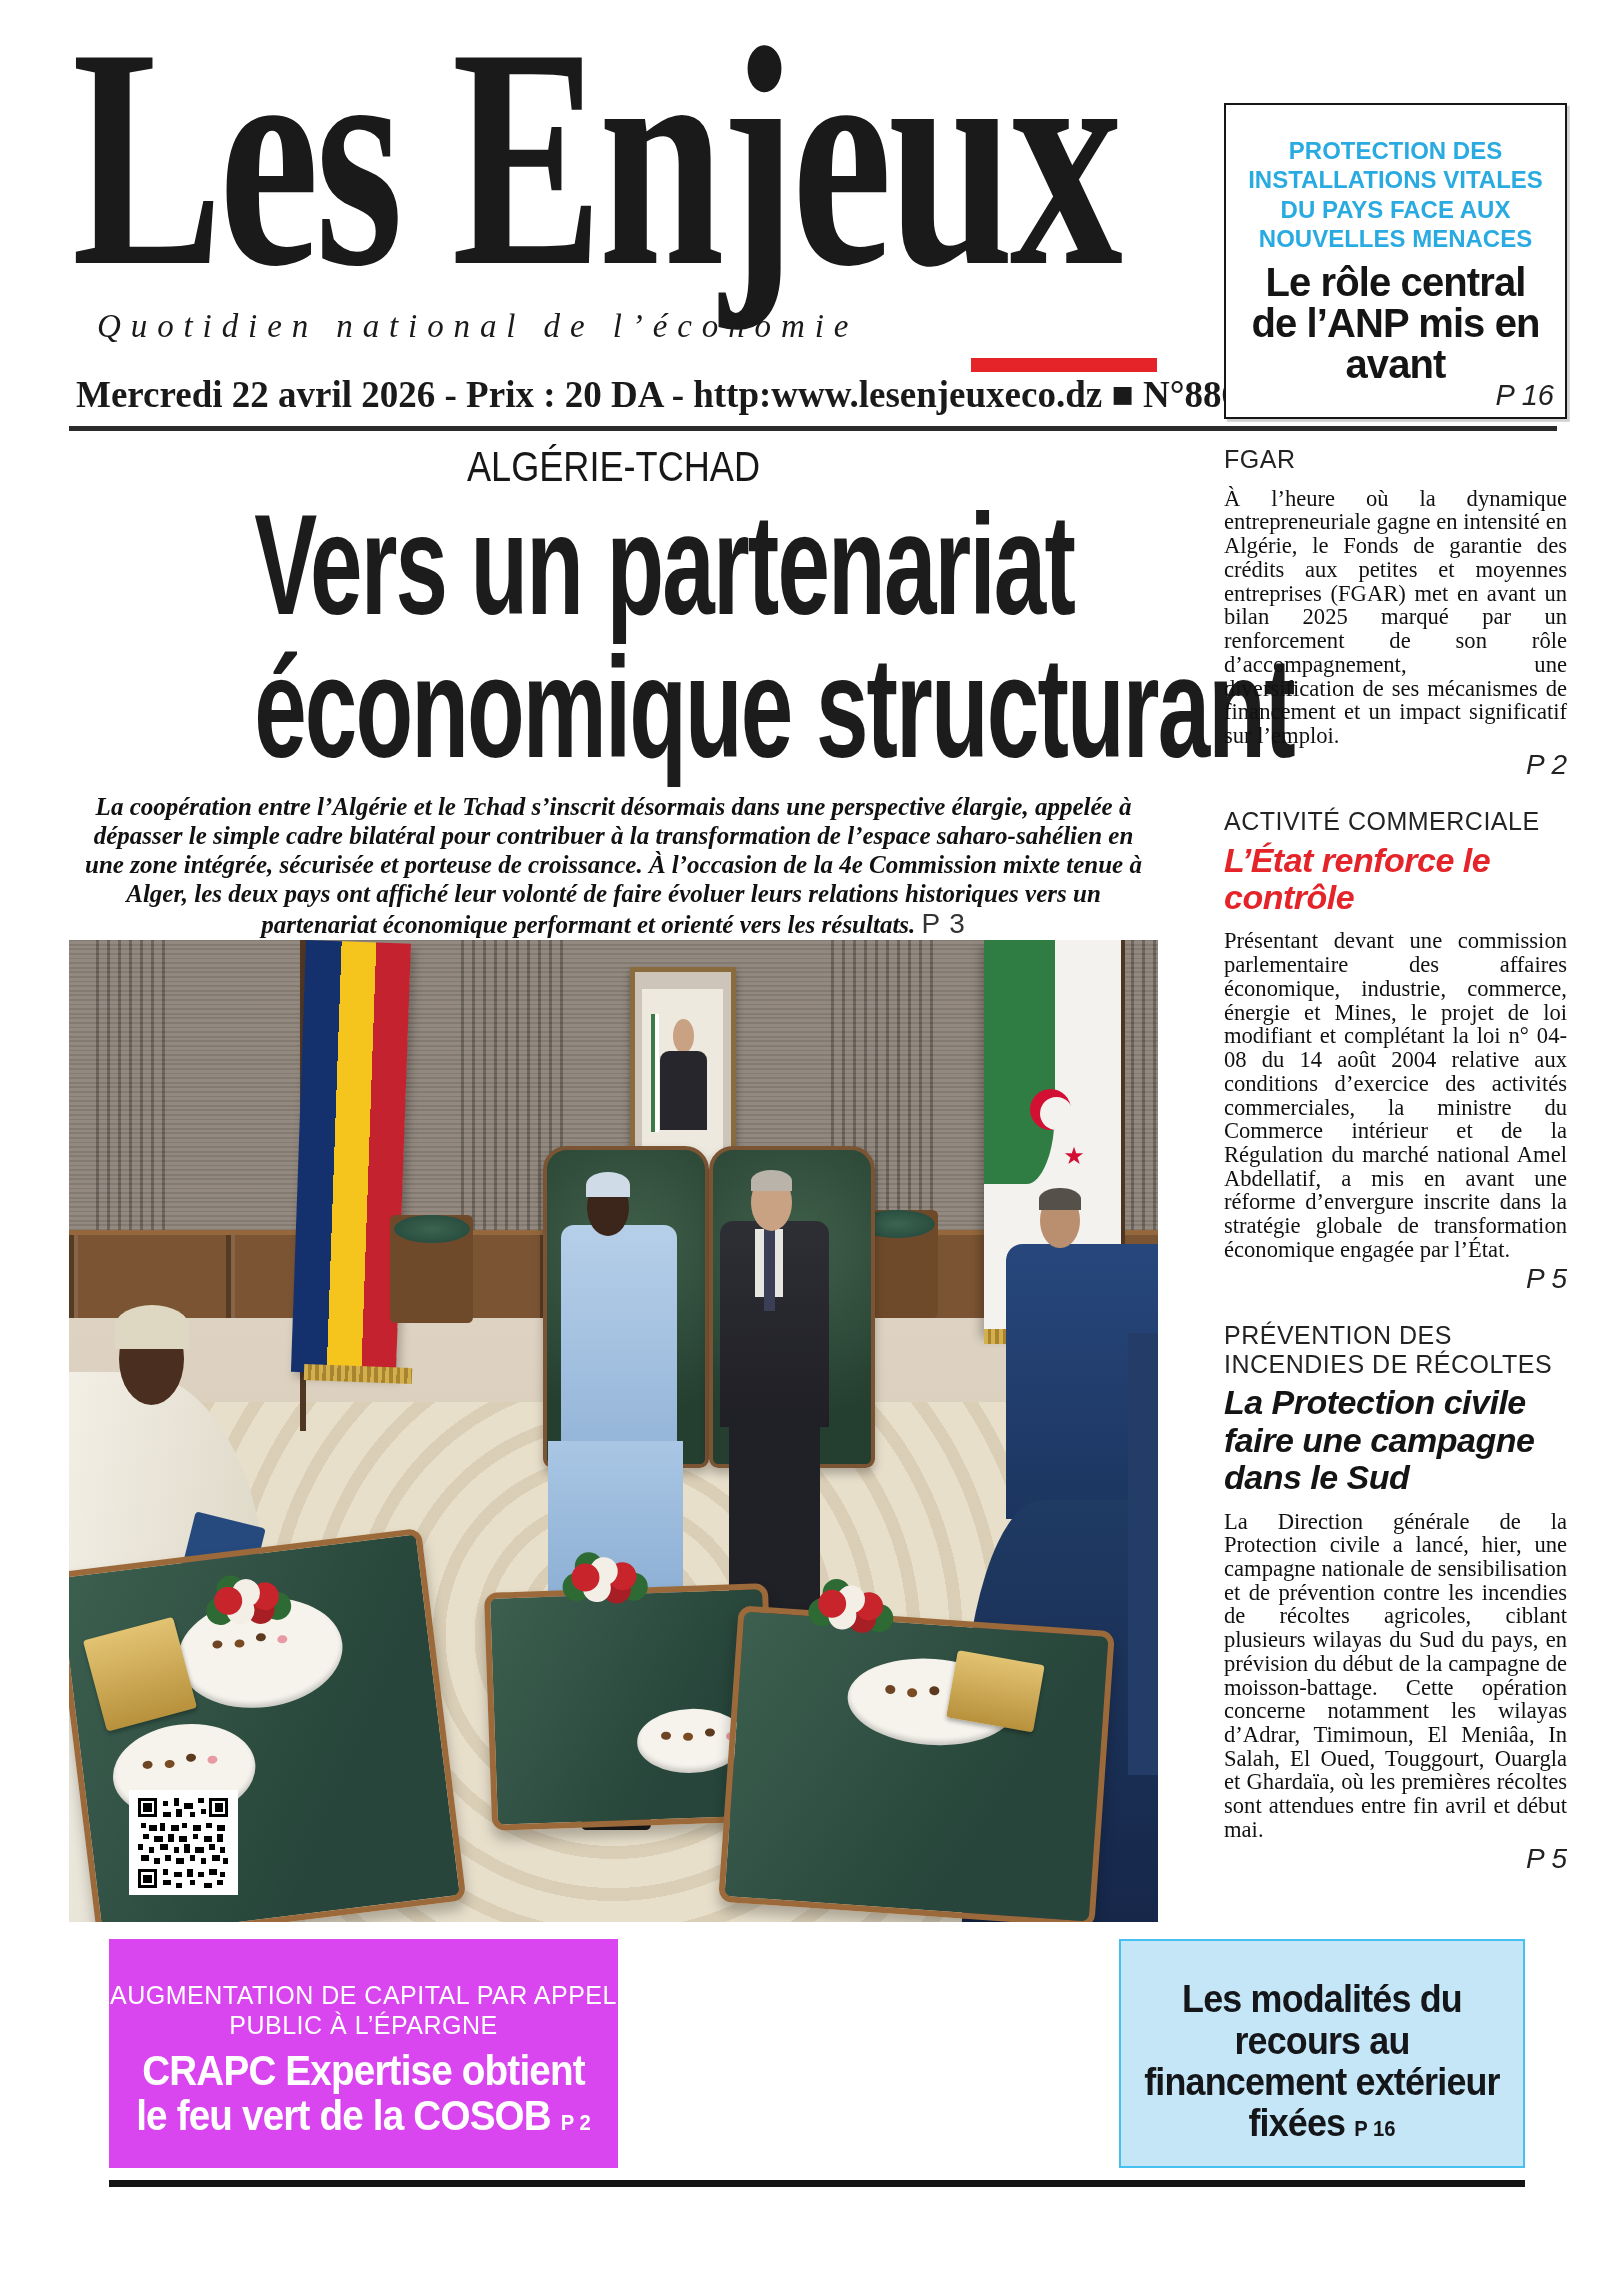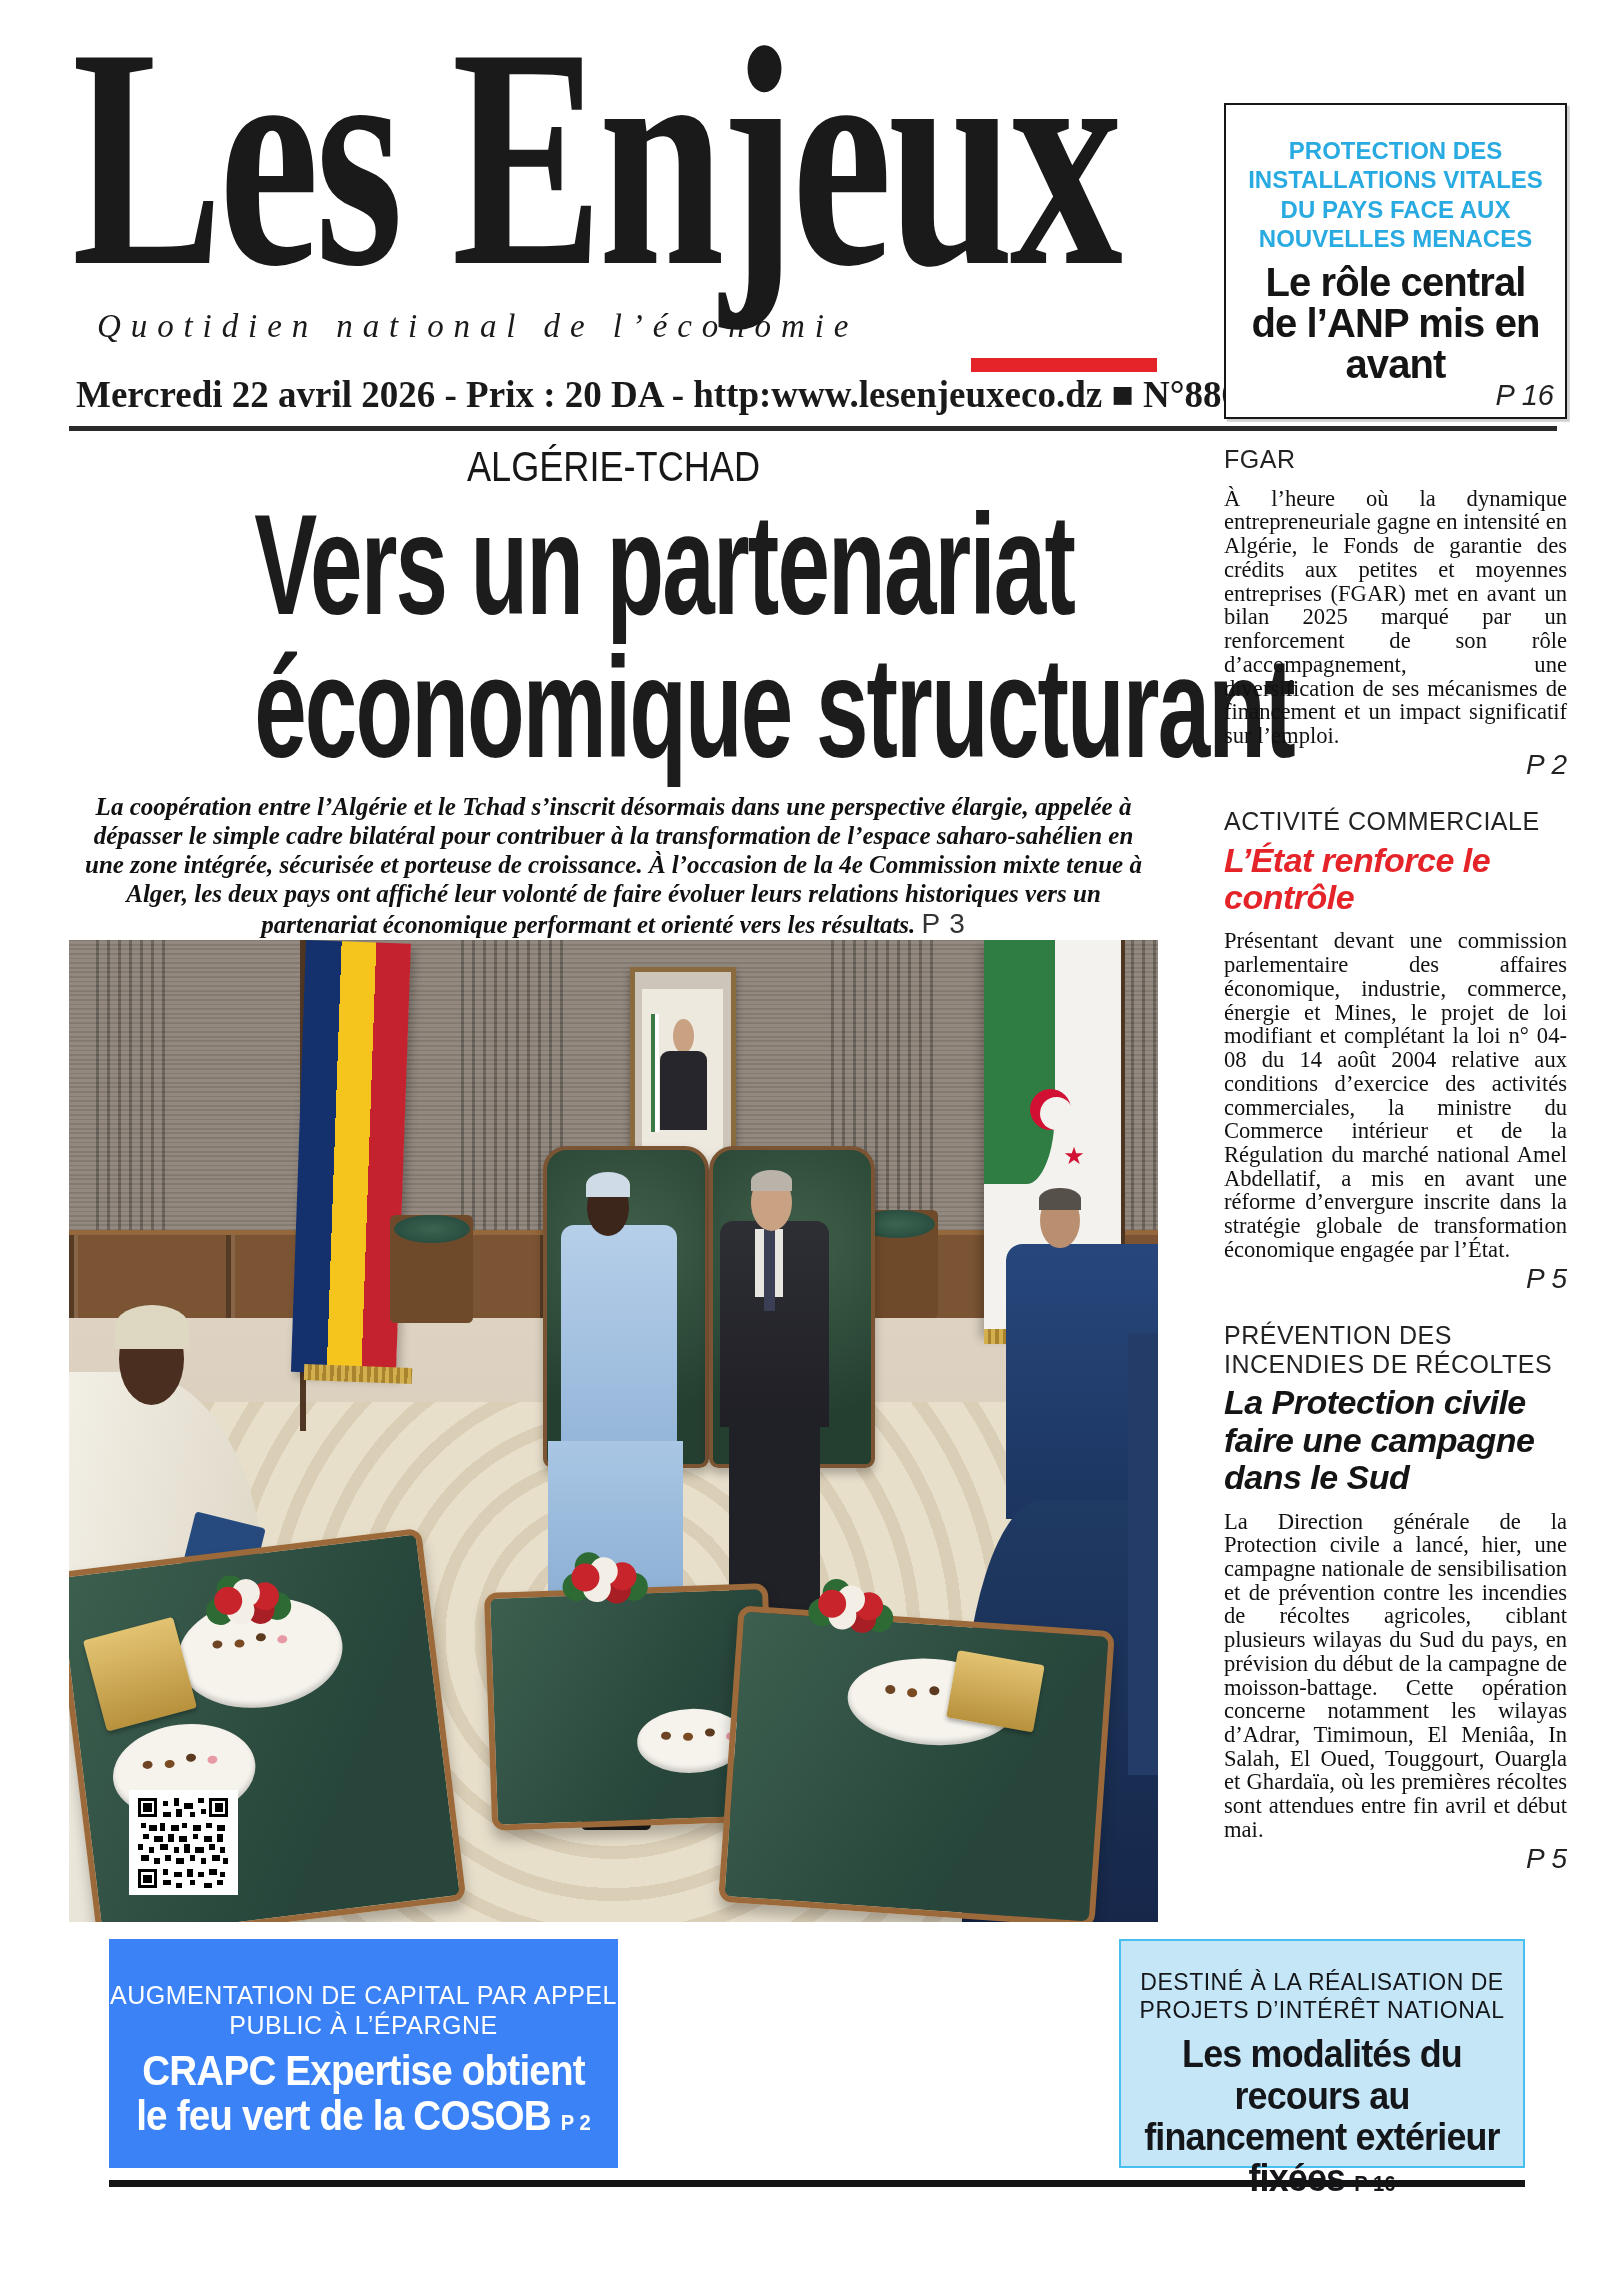--- a/index.html
+++ b/index.html
@@ -144,21 +144,21 @@
   .ph-bq-r{left:20%;top:-10%;}
   .ph-goldbox{background:linear-gradient(#e2c372,#b8913c);border-radius:3.7px;box-shadow:0 2.8px 4.6px rgba(0,0,0,.3);}
   .ph-gb1{left:6%;top:16%;width:26%;height:26%;transform:rotate(-8deg);}
   .ph-gb2{left:58%;top:10%;width:24%;height:24%;transform:rotate(6deg);}
   .ph-qr{left:5.5%;top:86.6%;width:109px;height:105px;background:#fff;padding:7.4px;box-sizing:border-box;}
   .ph-qr svg{width:100%;height:100%;display:block;}
 
   
   .teaser{position:absolute;top:1939px;height:229px;box-sizing:border-box;text-align:center;
     font-family:"Liberation Sans","DejaVu Sans",sans-serif;}
-  #teaser-crapc{left:109px;width:509px;background:#3b82f6;color:#fff;padding-top:41px;}
+  #teaser-crapc{left:109px;width:509px;background:#d946ef;color:#fff;padding-top:41px;}
   #teaser-olacde{left:639px;width:464px;background:#fff;border:2.8px solid #45c0f0;color:#1b1b1b;padding-top:28px;}
   #teaser-financement{left:1119px;width:406px;background:#c4e6f7;border:2.8px solid #45c0f0;color:#15161a;padding-top:28px;}
   .teaser-kicker{font-size:25px;line-height:1.2;letter-spacing:0.5px;}
   #teaser-financement .teaser-kicker{font-size:23px;}
   .teaser-title{margin-top:9.2px;font-weight:bold;font-size:42px;line-height:1.06;letter-spacing:-0.9px;
     transform:scaleX(.92);transform-origin:center;}
   #teaser-financement .teaser-title{font-size:39px;}
   .teaser-title .pnum{font-size:22px;font-weight:bold;letter-spacing:0;}
   #bottom-rule{left:109px;top:2180px;width:1416px;height:6.5px;background:#141414;}
 </style>
@@ -366,21 +366,20 @@
   <div class="teaser" id="teaser-crapc">
     <div class="teaser-kicker">AUGMENTATION DE CAPITAL PAR APPEL PUBLIC À L’ÉPARGNE</div>
     <div class="teaser-title">
       <span>CRAPC Expertise obtient le feu vert de la COSOB</span>
       <span class="pnum">P 2</span>
     </div>
   </div>
 
 
   <div class="teaser" id="teaser-financement">
-    <div class="teaser-kicker">DESTINÉ À LA RÉALISATION DE PROJETS D’INTÉRÊT NATIONAL</div>
     <div class="teaser-title">
       <span>Les modalités du recours au financement extérieur fixées</span>
       <span class="pnum">P 16</span>
     </div>
   </div>
 
   <div class="abs" id="bottom-rule"></div>
 </div>
 
 

